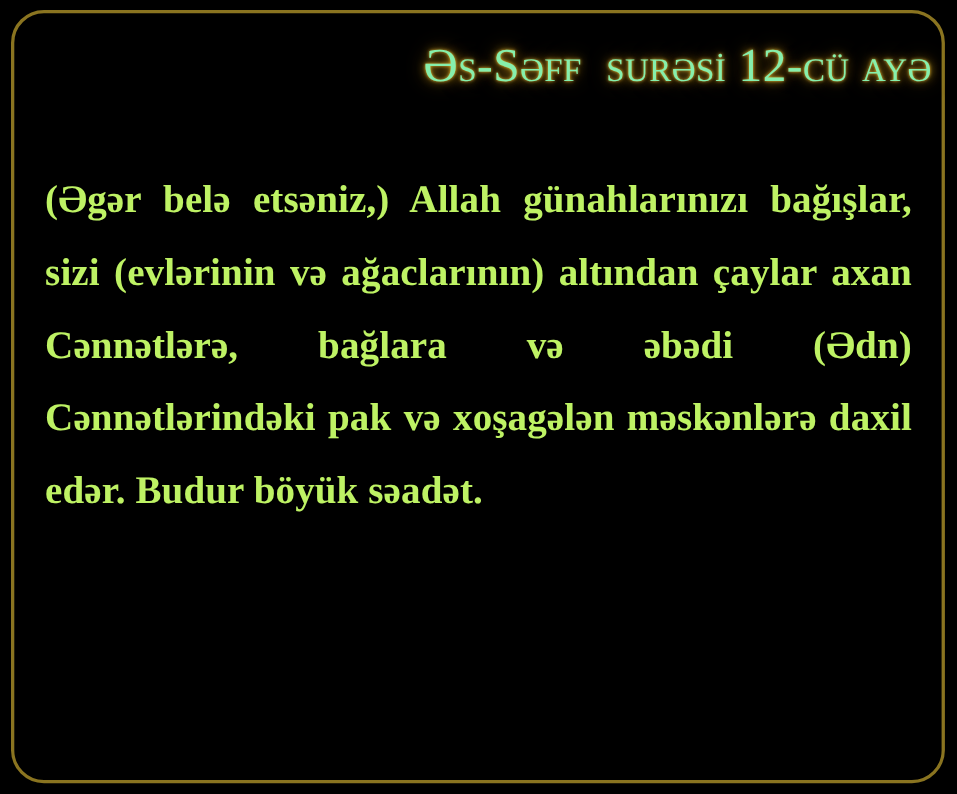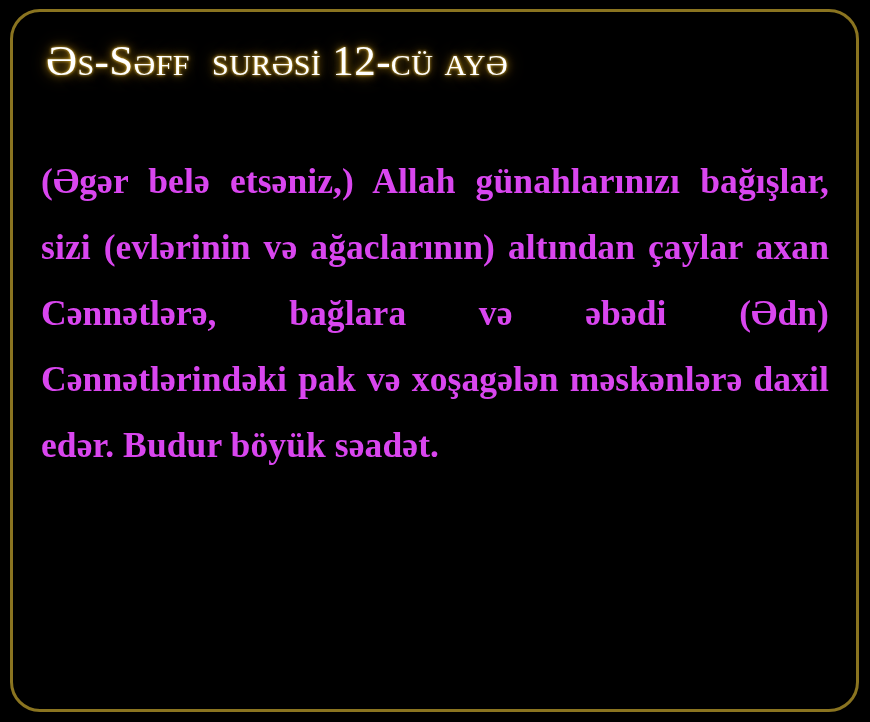--- a/index.html
+++ b/index.html
@@ -39,45 +39,45 @@
     left: 0;
     top: 0;
     width: 870px;
     height: 722px;
     box-sizing: border-box;
   }
 
   
   .title {
     position: absolute;
-    left: 46px;
+    left: 57px;
     top: 37px;
     width: 790px;
-    text-align: left;
+    text-align: right;
     font-size: 43px;
     line-height: 1.12;
     font-weight: 400;
     font-variant: small-caps;
     letter-spacing: 0.4px;
-    color: #ffffff;
+    color: #86efac;
     text-shadow:
        0 0 3px rgba(255, 205, 60, 0.95),
        0 0 9px rgba(230, 175, 30, 0.75),
        0 0 18px rgba(190, 140, 20, 0.50),
        0 0 30px rgba(150, 110, 15, 0.30);
     white-space: pre;
   }
 
   
   .body-text {
     position: absolute;
     left: 41px;
     top: 148px;
     width: 788px;
-    color: #d946ef;
+    color: #bef264;
     font-size: 35.5px;
     font-weight: bold;
     line-height: 66px;
     text-align: justify;
     text-justify: inter-word;
     letter-spacing: 0.1px;
   }
   .body-text p {
     margin: 0;
   }

